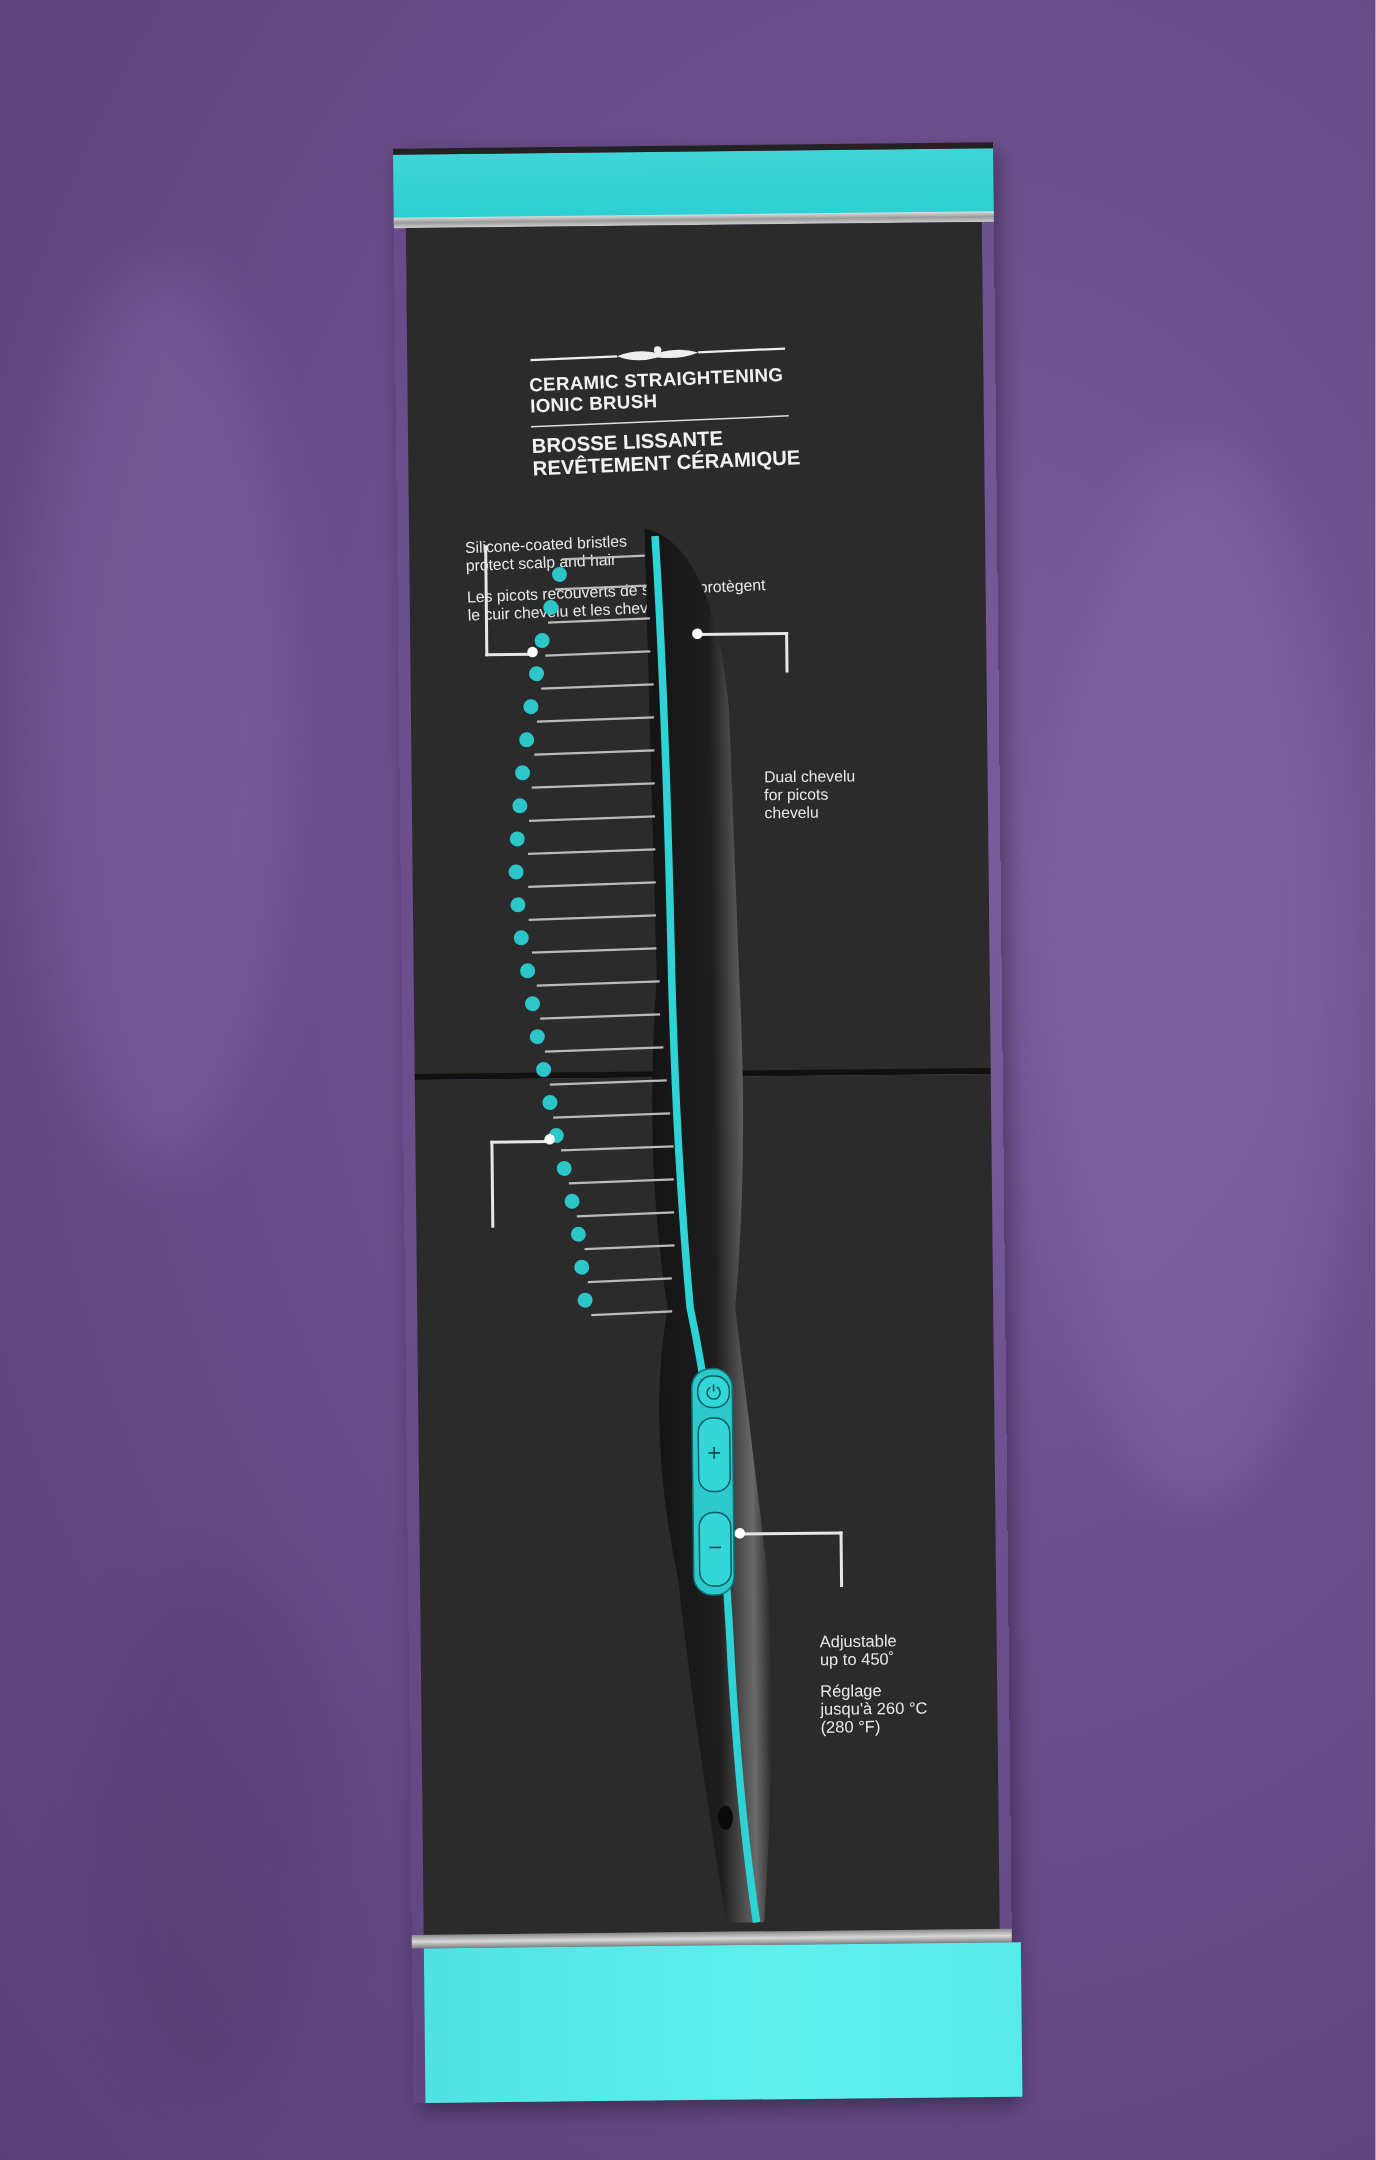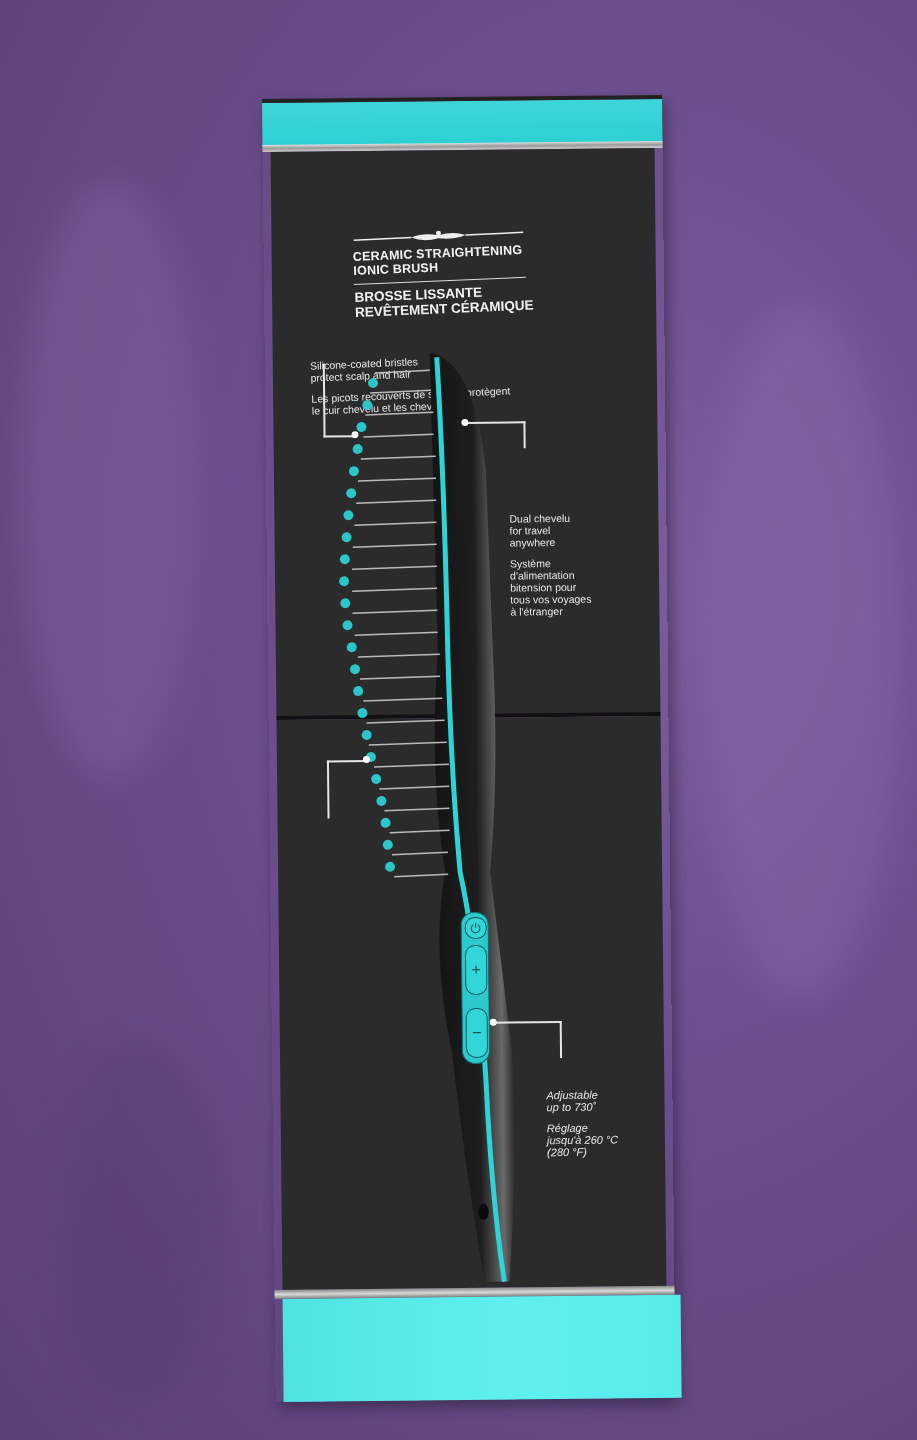--- a/index.html
+++ b/index.html
@@ -30,21 +30,21 @@
     .ornament { position: absolute; left: 82px; top: 80px; width: 170px; height: 14px; }
     .title-block { position: absolute; left: 82px; top: 96px; color: #f2f2f2; transform: rotate(-1.8deg); }
     .title-en { font-weight: bold; font-size: 12.5px; line-height: 14px; letter-spacing: .2px; }
     .title-rule { width: 172px; height: 1px; background: #ddd; margin: 6px 0 5px; }
     .title-fr { font-weight: bold; font-size: 13.5px; line-height: 15px; }
 
     .callout { position: absolute; color: #e8e8e8; font-size: 10.5px; line-height: 12px; }
     .callout p { margin: 0 0 9px 0; }
     .c1 { left: 38px; top: 205px; transform: rotate(-1.8deg); }
     .c2 { left: 235px; top: 363px; width: 95px; }
-    .c4 { left: 274px; top: 993px; width: 90px; font-size: 11px; font-style: italic; }
+    .c4 { left: 274px; top: 993px; width: 90px; font-size: 11px; }
 
     .leader { position: absolute; border-color: #e6e6e6; border-style: solid; border-width: 0; }
     .dot { position: absolute; width: 7px; height: 7px; background: #fff; border-radius: 50%; }
 
     .brush { position: absolute; left: 60px; top: 255px; width: 220px; height: 940px; }
     .controls { position: absolute; left: 190px; top: 815px; width: 26px; height: 150px;
       background: #2cc8cb; border-radius: 13px; border: 1px solid #0f6f72; }
     .ctrl-btn { position: absolute; left: 3px; width: 20px; border-radius: 10px;
       border: 1.5px solid #0d5d60; background: #33d6d8; color: #0d4f52;
       font-size: 16px; line-height: 1; display: flex; align-items: center; justify-content: center; }
@@ -86,29 +86,22 @@
       </p>
       <p>
         <span>Les picots recouverts de silicone protègent</span><br>
         <span>le cuir chevelu et les cheveux</span>
       </p>
     </div>
 
     <div class="callout c2">
       <p>
         <span>Dual chevelu</span><br>
-        <span>for travel</span><br>
-        <span>anywhere</span>
-      </p>
-      <p>
-        <span>Système</span><br>
-        <span>d'alimentation</span><br>
-        <span>bitension pour</span><br>
-        <span>tous vos voyages</span><br>
-        <span>à l'étranger</span>
+        <span>for picots</span><br>
+        <span>chevelu</span>
       </p>
     </div>
   </div>
 
   <div class="fold"></div>
 
   <div class="panel lower">
     
   </div>
 
@@ -192,21 +185,21 @@
   <div class="leader" style="left:200px;top:325px;width:58px;height:25px;border-top-width:2px;border-right-width:2px;"></div>
   <div class="dot" style="left:196px;top:322px;"></div>
   <div class="leader" style="left:58px;top:662px;width:38px;height:56px;border-left-width:2px;border-top-width:2px;"></div>
   <div class="dot" style="left:94px;top:658px;"></div>
   <div class="leader" style="left:222px;top:925px;width:66px;height:35px;border-top-width:2px;border-right-width:2px;"></div>
   <div class="dot" style="left:218px;top:922px;"></div>
 
   <div class="callout c4">
     <p>
       <span>Adjustable</span><br>
-      <span>up to 730˚</span>
+      <span>up to 450˚</span>
     </p>
     <p>
       <span>Réglage</span><br>
       <span>jusqu'à 260 °C</span><br>
       <span>(280 °F)</span>
     </p>
   </div>
 
   <div class="bottom-silver"></div>
   <div class="bottom-band"></div>

